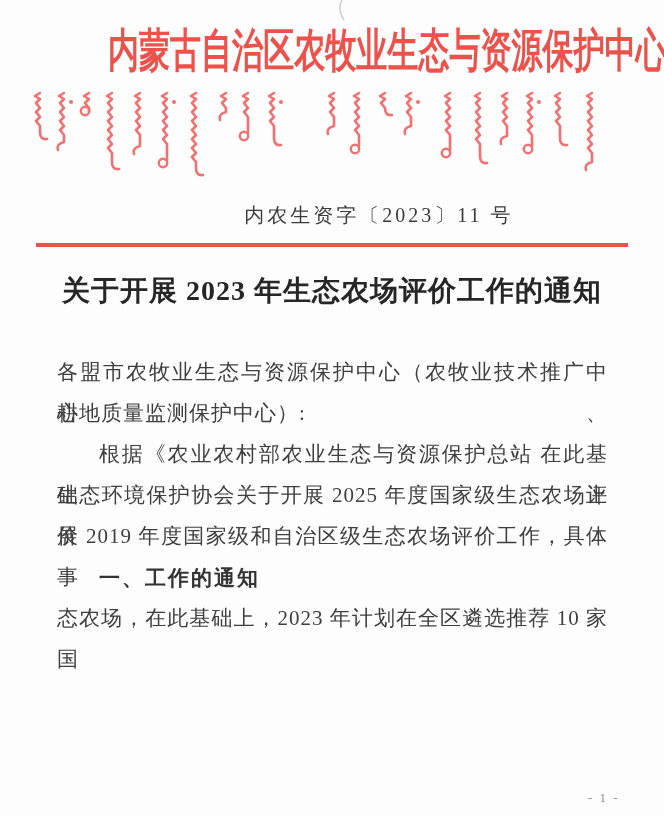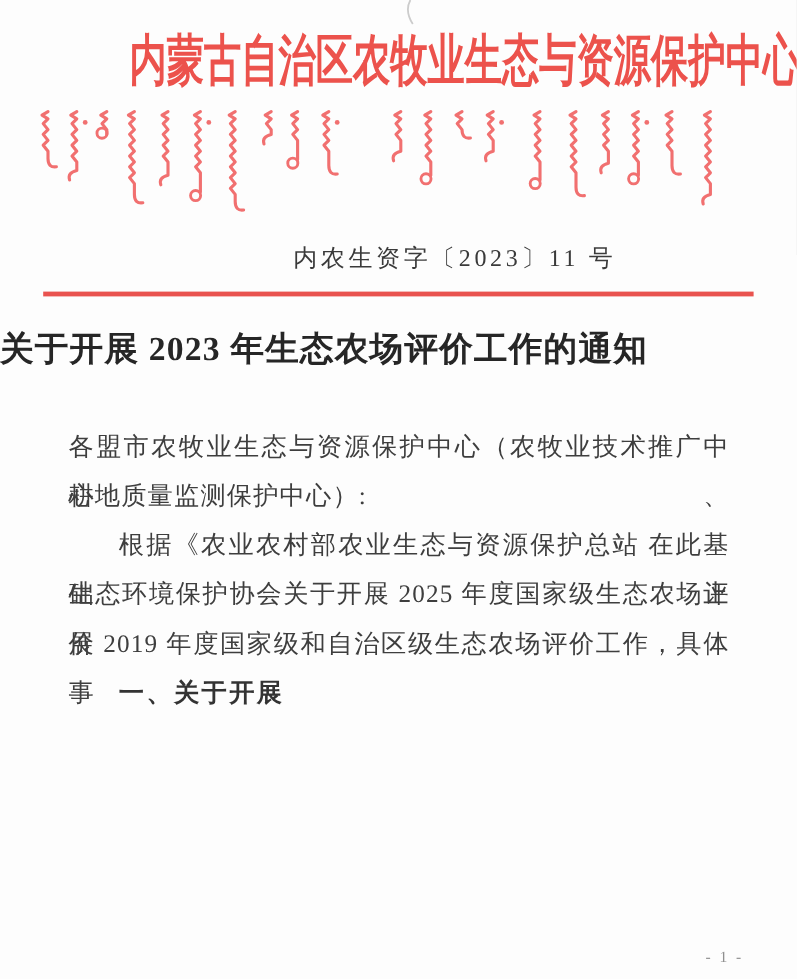--- a/index.html
+++ b/index.html
@@ -69,21 +69,21 @@
     width: 592px;
     height: 4px;
     background: #e9534f;
   }
   
   .doc-title {
     position: absolute;
     top: 272px;
     left: 0;
     width: 664px;
-    text-align: left;
+    text-align: center;
     font-size: 28px;
     font-weight: 700;
     color: #262626;
     letter-spacing: 1px;
   }
   
   .body-block {
     position: absolute;
     top: 352px;
     left: 57px;
@@ -169,18 +169,19 @@
   <div class="red-rule"></div>
 
   <div class="doc-title">关于开展 2023 年生态农场评价工作的通知</div>
 
   <div class="body-block">
       <div class="body-line fill">各盟市农牧业生态与资源保护中心（农牧业技术推广中心、</div>
       <div class="body-line plain">耕地质量监测保护中心）:</div>
       <div class="body-line fill indent">根据《农业农村部农业生态与资源保护总站 在此基础上</div>
       <div class="body-line fill">生态环境保护协会关于开展 2025 年度国家级生态农场评价</div>
       <div class="body-line fill">展 2019 年度国家级和自治区级生态农场评价工作，具体事</div>
-      <div class="body-line heading indent">一、关于开展</div>
+      <div class="body-line heading indent">一、工作的通知</div>
+      <div class="body-line fill">态农场，在此基础上，2023 年计划在全区遴选推荐 10 家国</div>
     </div>
 
   <div class="page-number">- 1 -</div>
 
 </div>
 
 </body></html>

